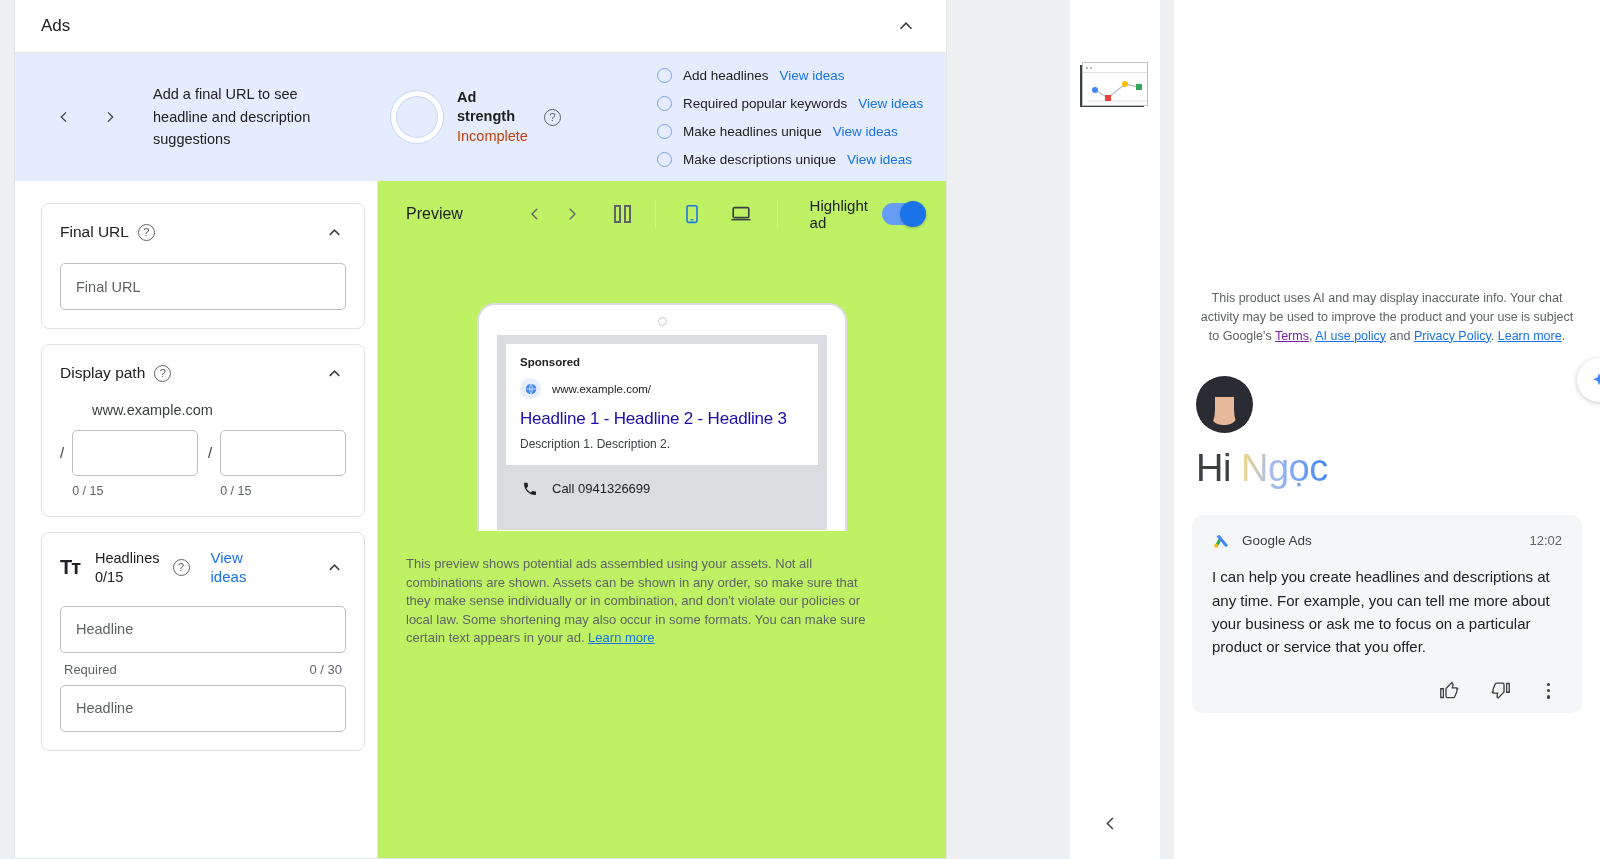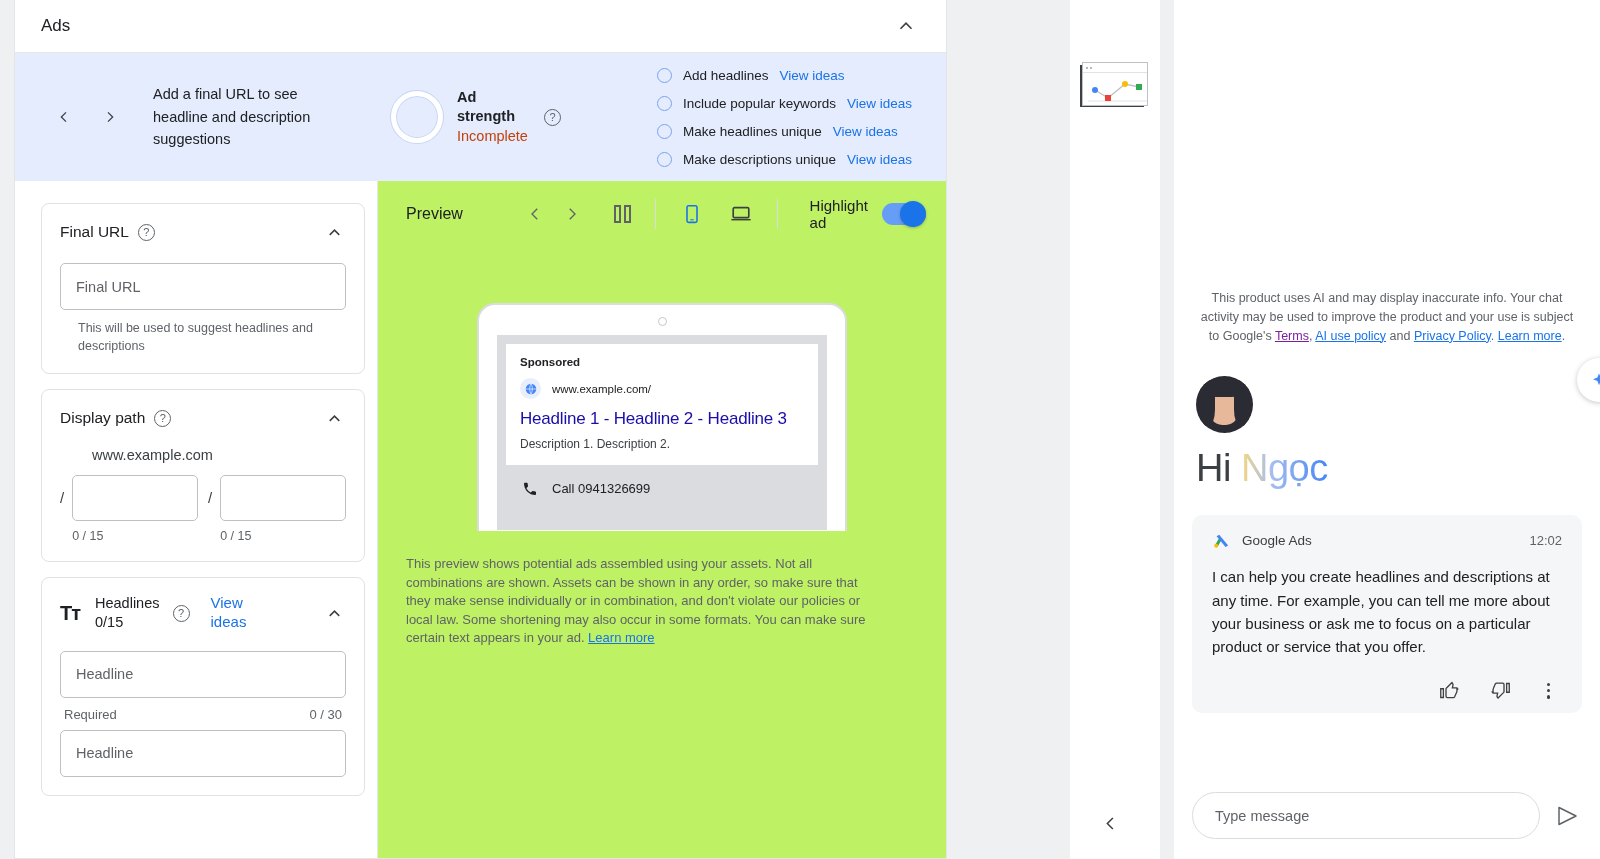--- a/index.html
+++ b/index.html
@@ -287,21 +287,21 @@
         </div>
 
         <div class="suggestions">
           <div class="sugg-row">
             <span class="sugg-circle"></span>
             <span class="sugg-label">Add headlines</span>
             <span class="sugg-link">View ideas</span>
           </div>
           <div class="sugg-row">
             <span class="sugg-circle"></span>
-            <span class="sugg-label">Include popular keywords</span>
+            <span class="sugg-label">Required popular keywords</span>
             <span class="sugg-link">View ideas</span>
           </div>
           <div class="sugg-row">
             <span class="sugg-circle"></span>
             <span class="sugg-label">Make headlines unique</span>
             <span class="sugg-link">View ideas</span>
           </div>
           <div class="sugg-row">
             <span class="sugg-circle"></span>
             <span class="sugg-label">Make descriptions unique</span>
@@ -320,21 +320,20 @@
                 <span class="fcard-title">Final URL</span>
                 <span class="help-icon" style="margin-left:0">?</span>
               </div>
               <div class="chev-btn" style="width:24px;height:24px">
                 <svg width="19" height="19" viewBox="0 0 24 24">
                   <path d="M6 15l6-6 6 6" fill="none" stroke="#3c4043" stroke-width="1.9"></path>
                 </svg>
               </div>
             </div>
             <input class="txt-input" placeholder="Final URL" style="">
-            <div class="hint">This will be used to suggest headlines and descriptions</div>
           </div>
 
           <div class="fcard">
             <div class="fcard-head">
               <div class="fcard-title-wrap">
                 <span class="fcard-title">Display path</span>
                 <span class="help-icon" style="margin-left:0">?</span>
               </div>
               <div class="chev-btn" style="width:24px;height:24px">
                 <svg width="19" height="19" viewBox="0 0 24 24">
@@ -523,30 +522,20 @@
           </span>
           <span class="dots-v">
             <i></i>
             <i></i>
             <i></i>
           </span>
         </div>
       </div>
     </div>
 
-    <div class="composer">
-      <div class="composer-inner">
-        <input class="composer-input" placeholder="Type message" style="">
-      </div>
-      <div class="send-btn">
-        <svg width="24" height="24" viewBox="0 0 24 24">
-          <path d="M4 3.5 21 12 4 20.5 4 3.5z" fill="none" stroke="#5f6368" stroke-width="1.5" stroke-linejoin="round"></path>
-        </svg>
-      </div>
-    </div>
 
     <div class="fab-sparkle">
       <svg width="18" height="18" viewBox="0 0 24 24">
         <path d="M12 3l2.1 5.6L20 11l-5.9 2.4L12 19l-2.1-5.6L4 11l5.9-2.4z" fill="#4285f4"></path>
       </svg>
     </div>
   </div>
 
 </div>
 

